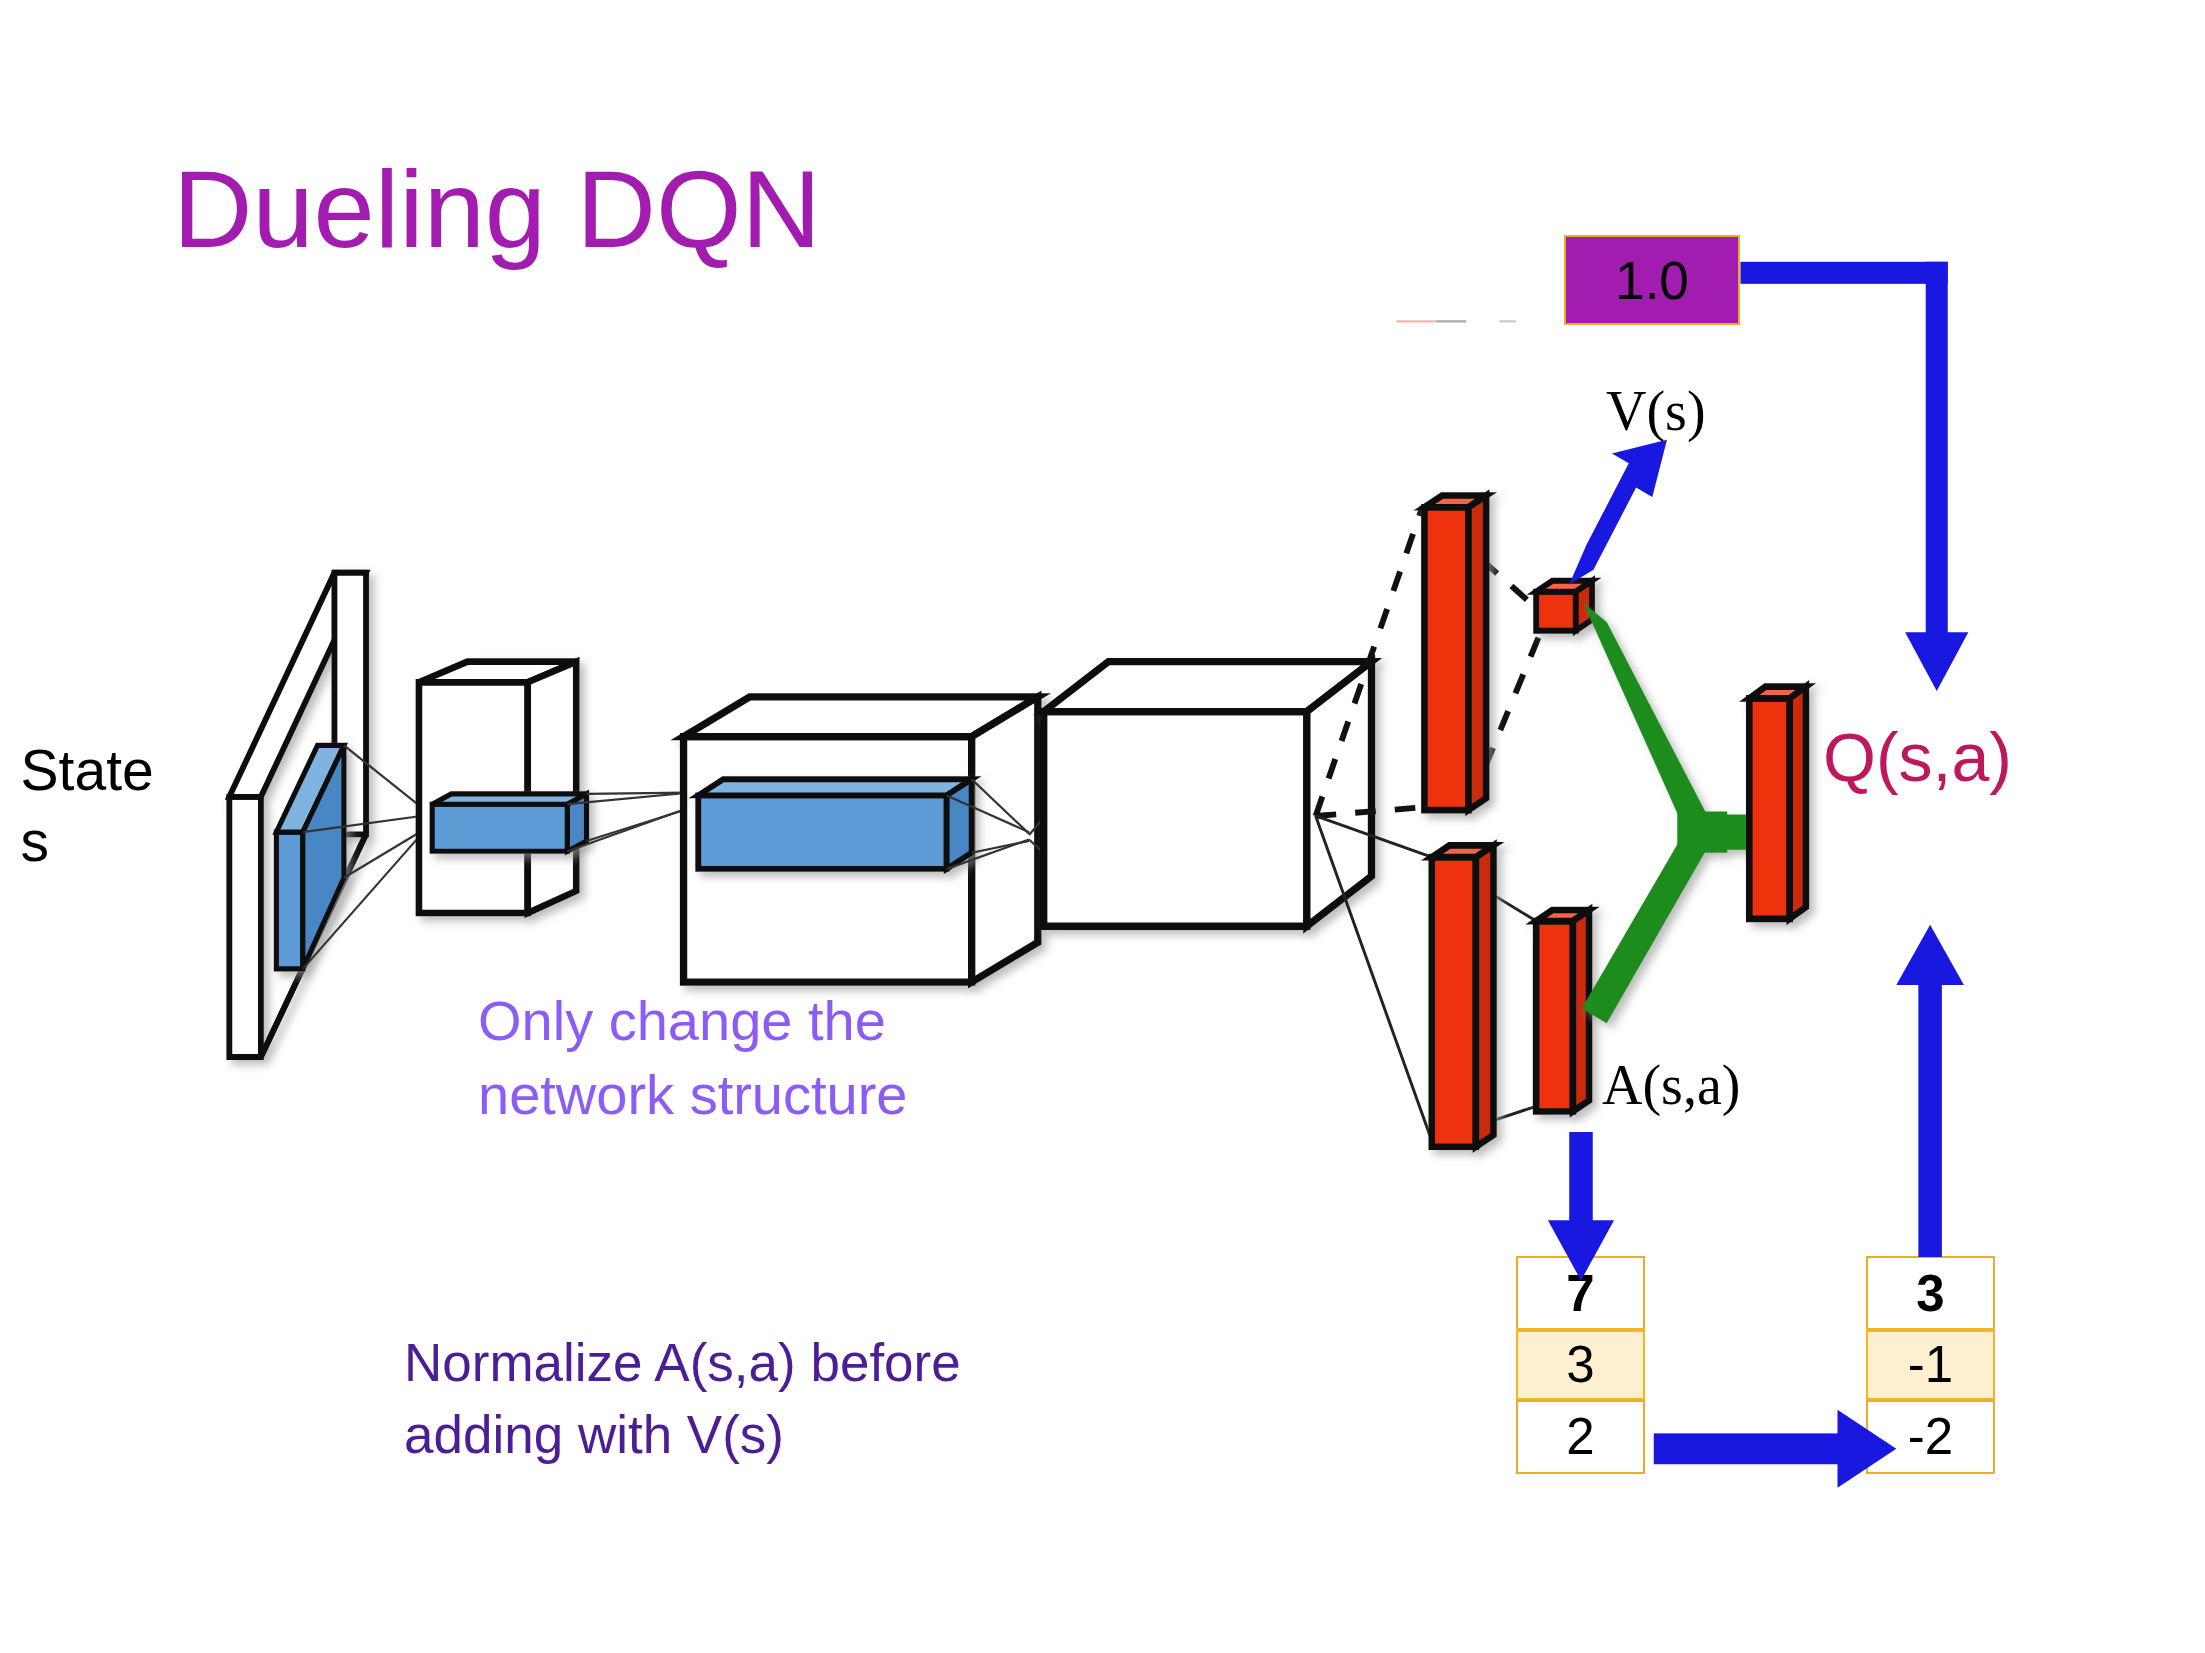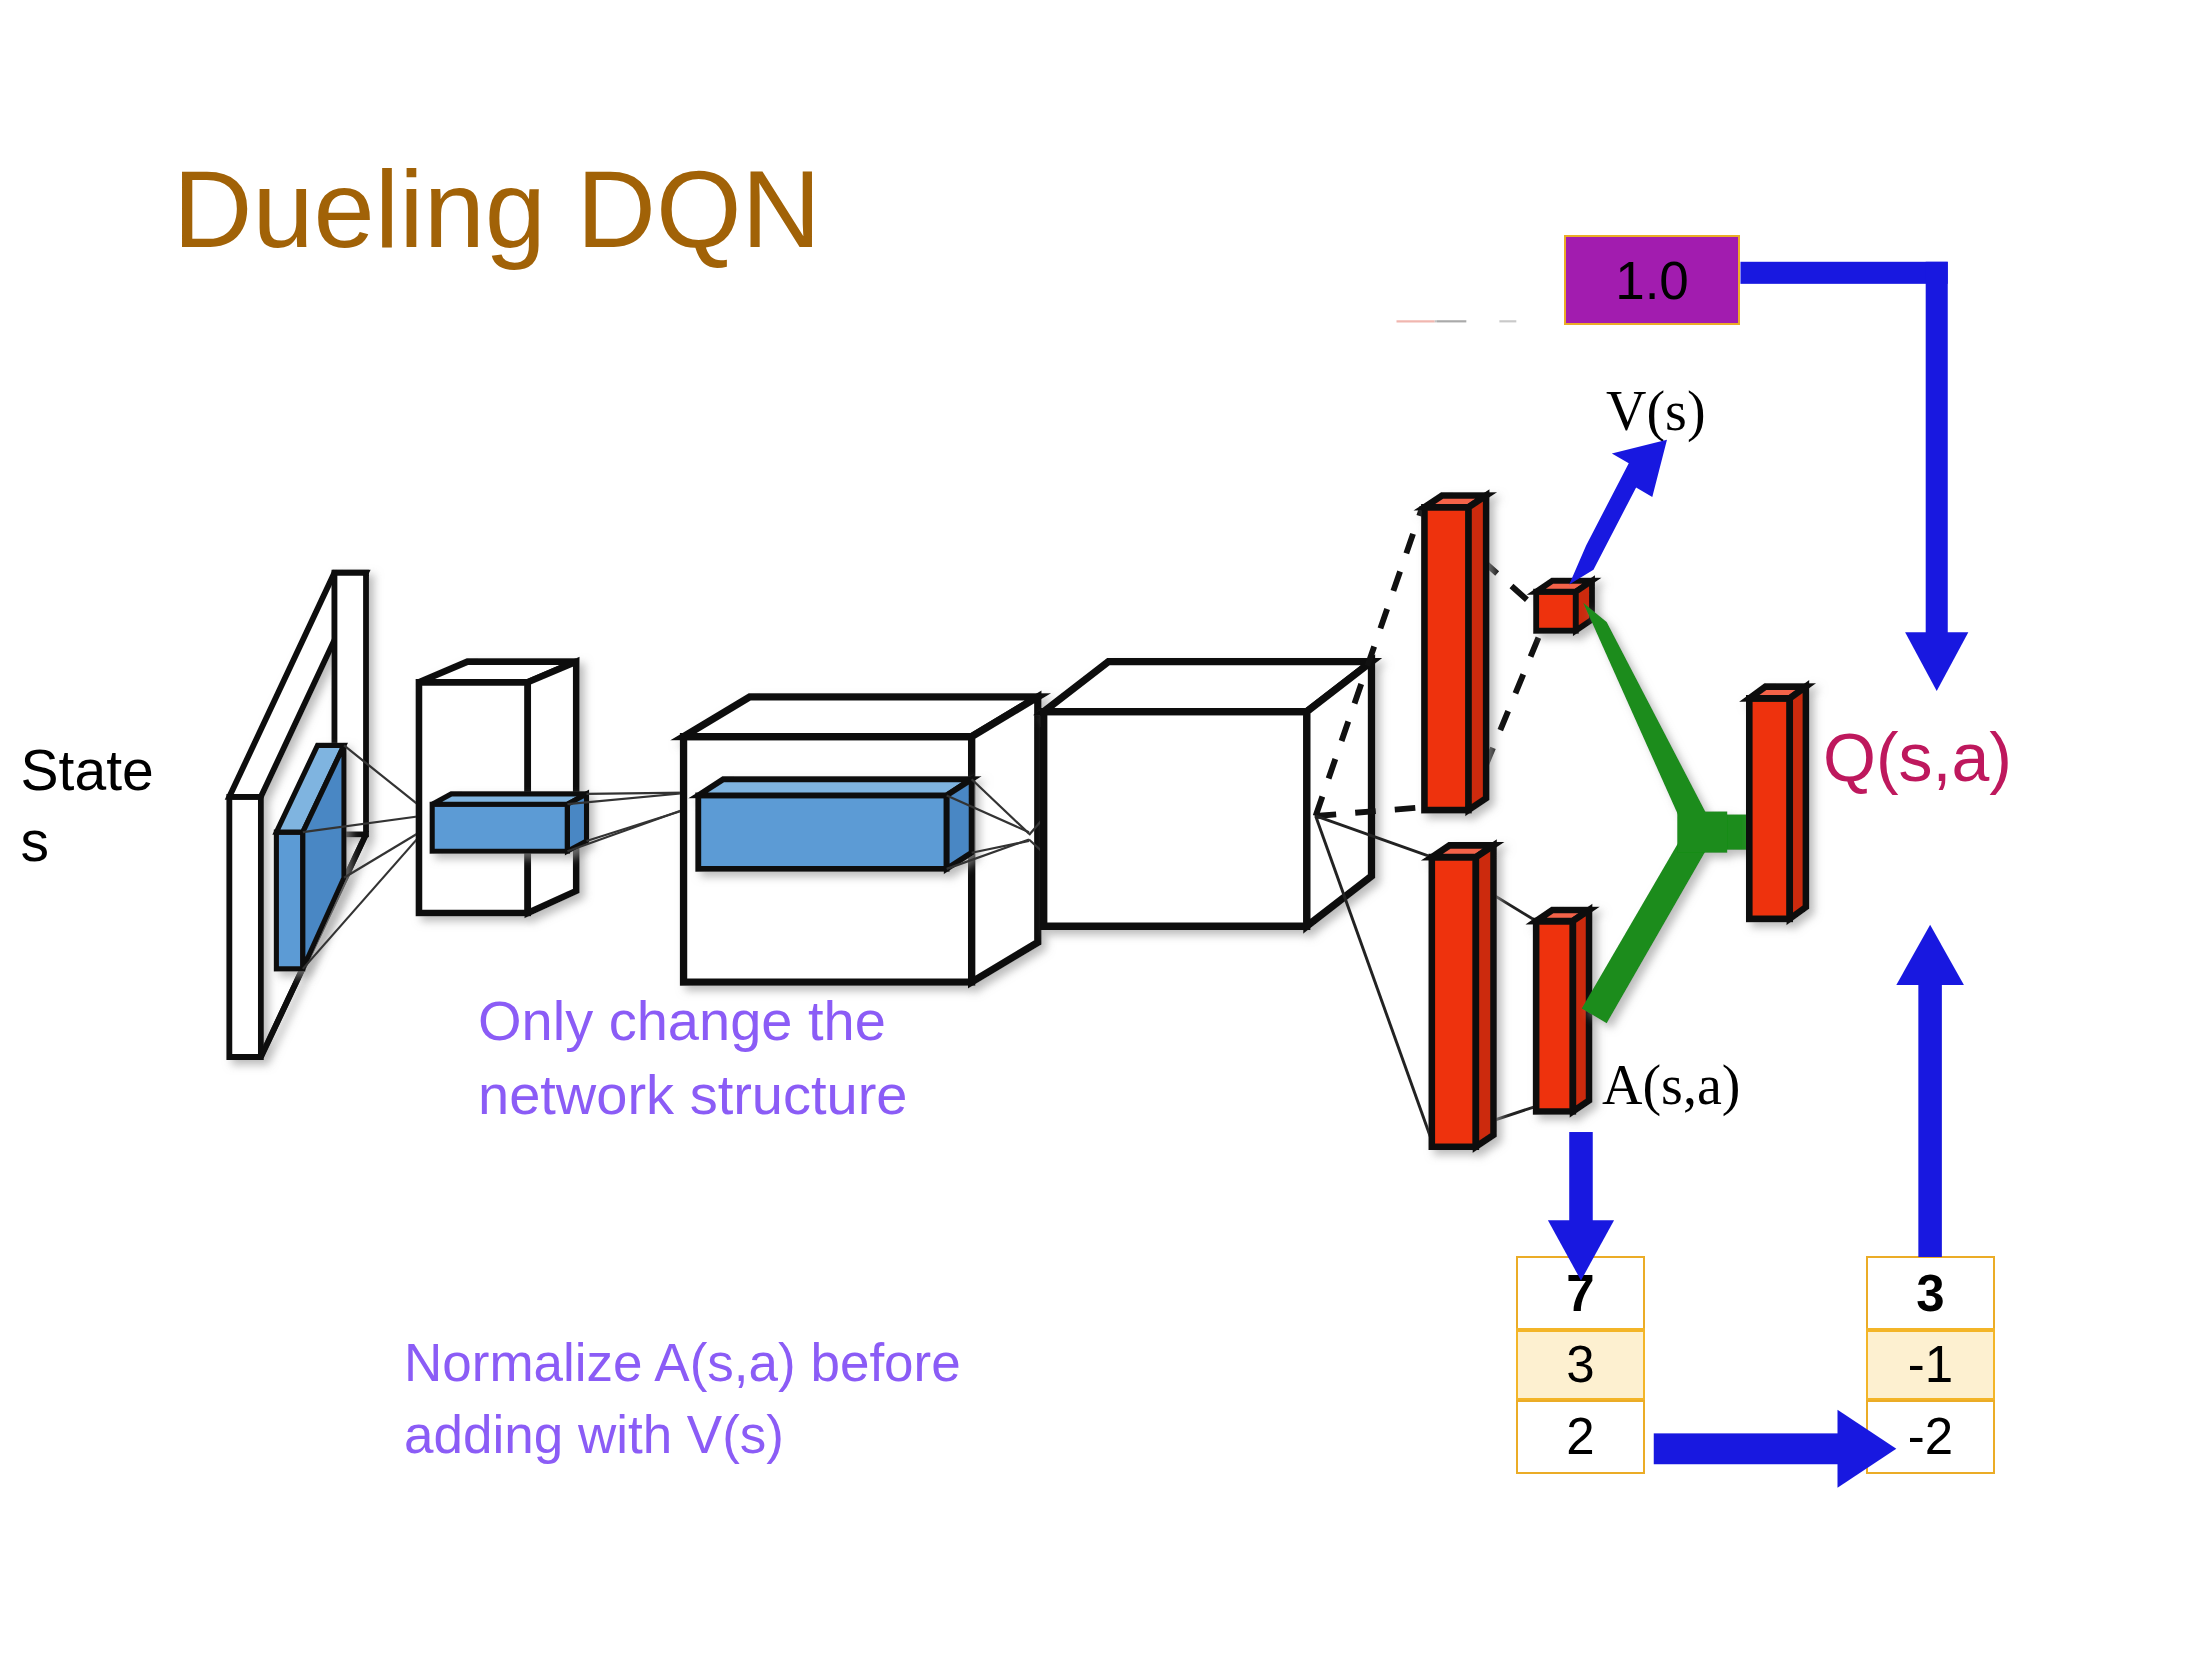--- a/index.html
+++ b/index.html
@@ -23,42 +23,42 @@
   }
   .abs { position: absolute; }
 
   
   #slide-title {
     left: 173px; top: 151px;
     font-size: 110px;
     line-height: 1.05;
     font-weight: 300;
     letter-spacing: 0px;
-    color: #a16207;
+    color: #a21caf;
     white-space: nowrap;
   }
   #state-label {
     left: 20.6px; top: 735px;
     width: 198px;
     font-size: 57px;
     line-height: 1.25;
     color: #000;
   }
   #note-blue {
     left: 478px; top: 984px;
     font-size: 56px;
     line-height: 1.32;
     color: #8b5cf6;
     white-space: nowrap;
   }
   #note-black {
     left: 404px; top: 1327px;
     font-size: 53px;
     line-height: 1.35;
-    color: #8b5cf6;
+    color: #4c1d95;
     white-space: nowrap;
   }
   #label-vs {
     left: 1606px; top: 379px;
     font-size: 56px;
     color: #000;
     white-space: nowrap;
     font-family: Liberation Serif, serif;
   }
   #label-asa {

